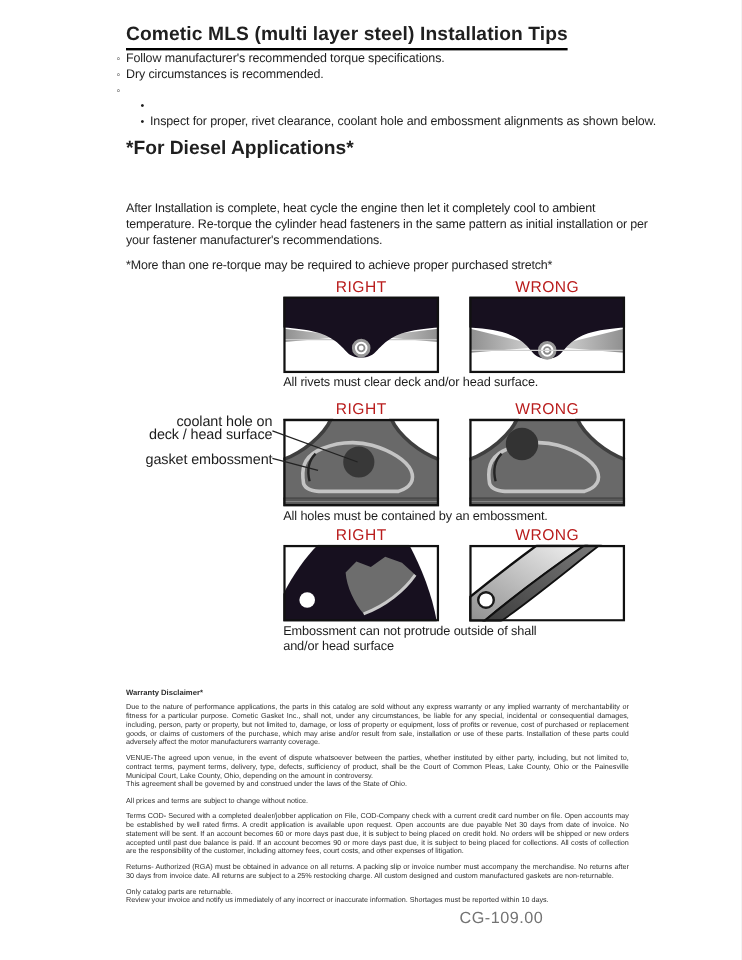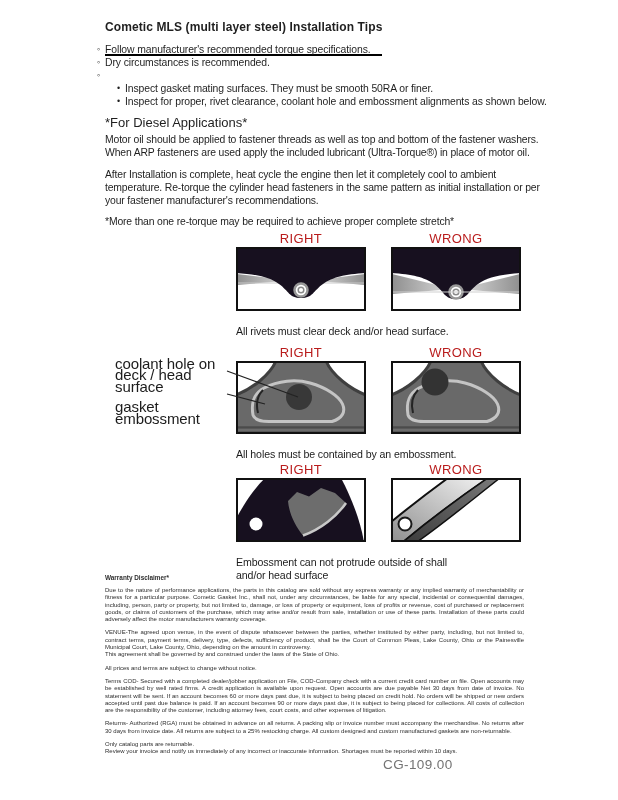--- a/index.html
+++ b/index.html
@@ -4,45 +4,45 @@
 <style>
   html,body{margin:0;padding:0;background:#e8e8e8;}
   .page{
     position:relative;width:618px;height:800px;background:#ffffff;
     font-family:"Liberation Sans","DejaVu Sans",sans-serif;color:#1f1f1f;
     overflow:hidden;margin:0 auto;
   }
   .pre{white-space:pre-line;}
   
   .title{
-    position:absolute;left:105px;top:20px;font-size:12px;font-weight:bold;
-    letter-spacing:.1px;border-bottom:2px solid #000;padding-bottom:20px;
+    position:absolute;left:105px;top:20px;font-size:16px;font-weight:bold;
+    letter-spacing:.1px;border-bottom:2px solid #000;padding-bottom:2px;
   }
   .bullets{position:absolute;left:97px;top:43px;font-size:10.4px;line-height:13px;letter-spacing:-.1px;}
   .b-row{display:flex;white-space:nowrap;}
   .b-glyph{width:8px;flex:0 0 8px;font-size:9px;line-height:13px;}
   .sub .b-glyph{margin-left:20px;}
-  .diesel-h{position:absolute;left:105px;top:115px;font-size:13px;font-weight:normal;}
+  .diesel-h{position:absolute;left:105px;top:115px;font-size:16px;font-weight:bold;}
   .para{position:absolute;left:105px;width:438px;font-size:10.4px;line-height:13.2px;letter-spacing:-.15px;}
   .p1{top:133px;}
   .p2{top:168px;}
   .note{top:215px;}
   
   .figs{position:absolute;left:236px;top:231px;width:285px;}
   .fig-labels{display:flex;gap:25px;height:14px;margin-bottom:2px;}
   .fig-labels span{width:130px;text-align:center;font-size:13px;letter-spacing:.4px;color:#b91c1c;}
   .fig-boxes{display:flex;gap:25px;}
   .fig-boxes svg{display:block;}
-  .fig-caption{font-size:10.6px;line-height:12.5px;letter-spacing:-.1px;margin-top:14px;color:#1c1c1c;}
+  .fig-caption{font-size:10.6px;line-height:12.5px;letter-spacing:-.1px;margin-top:2px;color:#1c1c1c;}
   .fig-block{position:relative;}
   .fig2-block{margin-top:7px;}
   .fig3-block{margin-top:2px;}
   .ann{
-    position:absolute;left:-121px;top:13px;width:112px;text-align:left;
-    font-size:15px;line-height:11.5px;letter-spacing:-.1px;color:#1c1c1c;
+    position:absolute;left:-121px;top:13px;width:112px;text-align:right;
+    font-size:12px;line-height:11.5px;letter-spacing:-.1px;color:#1c1c1c;
   }
   .ann2{margin-top:9px;}
   .leaders{position:absolute;left:-121px;top:16px;pointer-events:none;}
   
   .disc{position:absolute;left:105px;top:574px;width:419px;color:#2e2e2e;}
   .disc h3{margin:0 0 6px 0;font-size:6.4px;font-weight:bold;}
   .disc p{margin:0 0 6px 0;font-size:6px;line-height:7.3px;text-align:justify;white-space:pre-line;}
   
   .pagenum{position:absolute;left:383px;top:757px;font-size:13.5px;letter-spacing:.4px;color:#737373;}
 </style>
@@ -60,32 +60,30 @@
     </div>
     <div class="b-row">
       <span class="b-glyph">◦</span>
       <span>Dry circumstances is recommended.</span>
     </div>
     <div class="b-row">
       <span class="b-glyph">◦</span>
     </div>
     <div class="b-row sub">
       <span class="b-glyph">•</span>
-      <span>Inspect gasket mating surfaces.  They must be smooth 50RA or finer.</span>
     </div>
     <div class="b-row sub">
       <span class="b-glyph">•</span>
       <span>Inspect for proper, rivet clearance, coolant hole and embossment alignments as shown below.</span>
     </div>
   </div>
 
   <div class="diesel-h">*For Diesel Applications*</div>
-  <div class="para p1">Motor oil should be applied to fastener threads as well as top and bottom of the fastener washers. When ARP fasteners are used apply the included lubricant (Ultra-Torque®) in place of motor oil.</div>
   <div class="para p2">After Installation is complete, heat cycle the engine then let it completely cool to ambient temperature. Re-torque the cylinder head fasteners in the same pattern as initial installation or per your fastener manufacturer's recommendations.</div>
-  <div class="para note">*More than one re-torque may be required to achieve proper complete stretch*</div>
+  <div class="para note">*More than one re-torque may be required to achieve proper purchased stretch*</div>
 
   <div class="figs">
 
     <div class="fig-block">
       <div class="fig-labels">
         <span>RIGHT</span>
         <span>WRONG</span>
       </div>
       <div class="fig-boxes">
         <svg width="130" height="64" viewBox="0 0 130 64">

